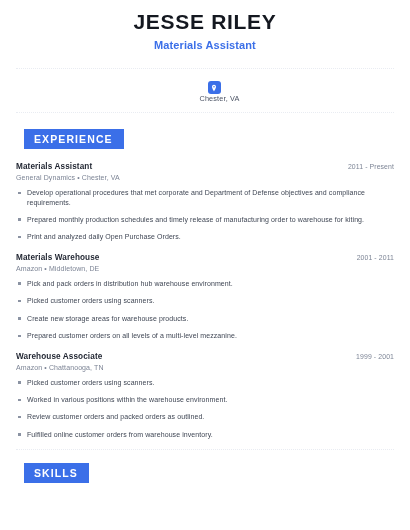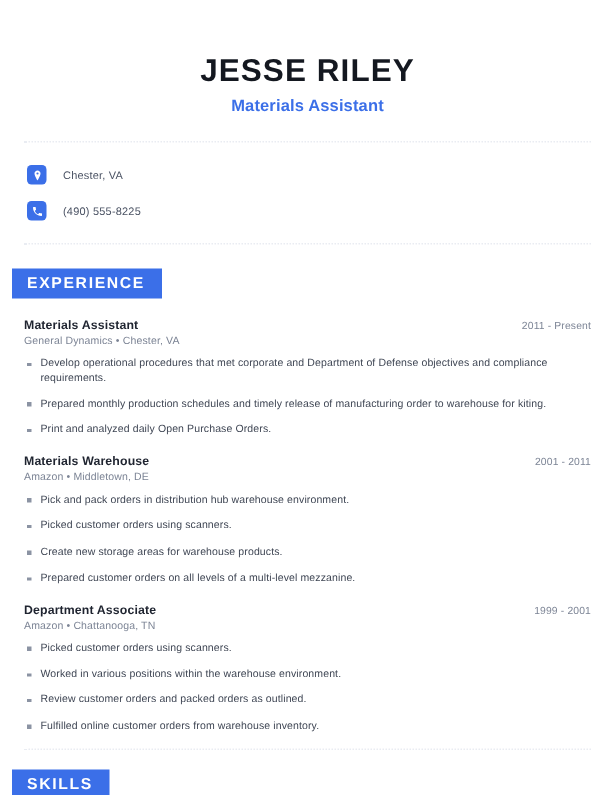--- a/index.html
+++ b/index.html
@@ -17,21 +17,21 @@
 
   .page {
     width: 410px;
     height: 530px;
     box-sizing: border-box;
     position: relative;
   }
 
   
   .header {
-    padding-top: 36px;
+    padding-top: 10px;
     text-align: center;
   }
   .full-name {
     font-size: 21px;
     font-weight: bold;
     letter-spacing: 0.7px;
     color: #141820;
     line-height: 1.1;
   }
   .job-title {
@@ -53,20 +53,21 @@
 
   
   .contact-list {
     padding: 12px 0 0 18px;
   }
   .contact-row {
     display: flex;
     align-items: center;
     height: 19px;
     margin-bottom: 5px;
+    flex-direction: column;
   }
   .contact-icon {
     width: 13px;
     height: 13px;
     border-radius: 3px;
     background: #3b6fe8;
     display: flex;
     align-items: center;
     justify-content: center;
     flex: 0 0 auto;
@@ -81,21 +82,21 @@
 
   
   .section-badge {
     display: inline-block;
     background: #3b6fe8;
     color: #ffffff;
     font-size: 10.5px;
     font-weight: bold;
     letter-spacing: 1.1px;
     padding: 4px 11px 4px 10px;
-    margin-left: 8px;
+    margin-left: 24px;
   }
   .section-experience { margin-top: 16px; }
   .section-skills { margin-top: 13px; }
 
   
   .jobs {
     padding: 0 16px;
     margin-top: 13px;
   }
   .job { margin-bottom: 11px; }
@@ -168,28 +169,20 @@
 
     <div class="contact-row">
       <span class="contact-icon">
         <svg width="8" height="8" viewBox="0 0 24 24" fill="#ffffff">
           <path d="M12 2C8.7 2 6 4.7 6 8c0 4.5 6 14 6 14s6-9.5 6-14c0-3.3-2.7-6-6-6zm0 8.2A2.2 2.2 0 1 1 12 5.8a2.2 2.2 0 0 1 0 4.4z"></path>
         </svg>
       </span>
       <span class="contact-text">Chester, VA</span>
     </div>
 
-    <div class="contact-row">
-      <span class="contact-icon">
-        <svg width="8" height="8" viewBox="0 0 24 24" fill="#ffffff">
-          <path d="M6.6 10.8c1.4 2.8 3.8 5.1 6.6 6.6l2.2-2.2c.3-.3.7-.4 1-.2 1.2.4 2.4.6 3.6.6.6 0 1 .4 1 1V20c0 .6-.4 1-1 1C10.6 21 3 13.4 3 4c0-.6.4-1 1-1h3.5c.6 0 1 .4 1 1 0 1.3.2 2.5.6 3.6.1.3 0 .7-.2 1l-2.3 2.2z"></path>
-        </svg>
-      </span>
-      <span class="contact-text">(490) 555-8225</span>
-    </div>
 
 
   </div>
 
   <div class="divider divider-contact"></div>
 
   
   <div class="section-badge section-experience">EXPERIENCE</div>
 
   <div class="jobs">
@@ -216,21 +209,21 @@
       <ul class="bullets">
         <li class="bullet">Pick and pack orders in distribution hub warehouse environment.</li>
         <li class="bullet">Picked customer orders using scanners.</li>
         <li class="bullet">Create new storage areas for warehouse products.</li>
         <li class="bullet">Prepared customer orders on all levels of a multi-level mezzanine.</li>
       </ul>
     </div>
 
     <div class="job">
       <div class="job-head">
-        <span class="job-role">Department Associate</span>
+        <span class="job-role">Warehouse Associate</span>
         <span class="job-dates">1999 - 2001</span>
       </div>
       <div class="job-meta">Amazon • Chattanooga, TN</div>
       <ul class="bullets">
         <li class="bullet">Picked customer orders using scanners.</li>
         <li class="bullet">Worked in various positions within the warehouse environment.</li>
         <li class="bullet">Review customer orders and packed orders as outlined.</li>
         <li class="bullet">Fulfilled online customer orders from warehouse inventory.</li>
       </ul>
     </div>

